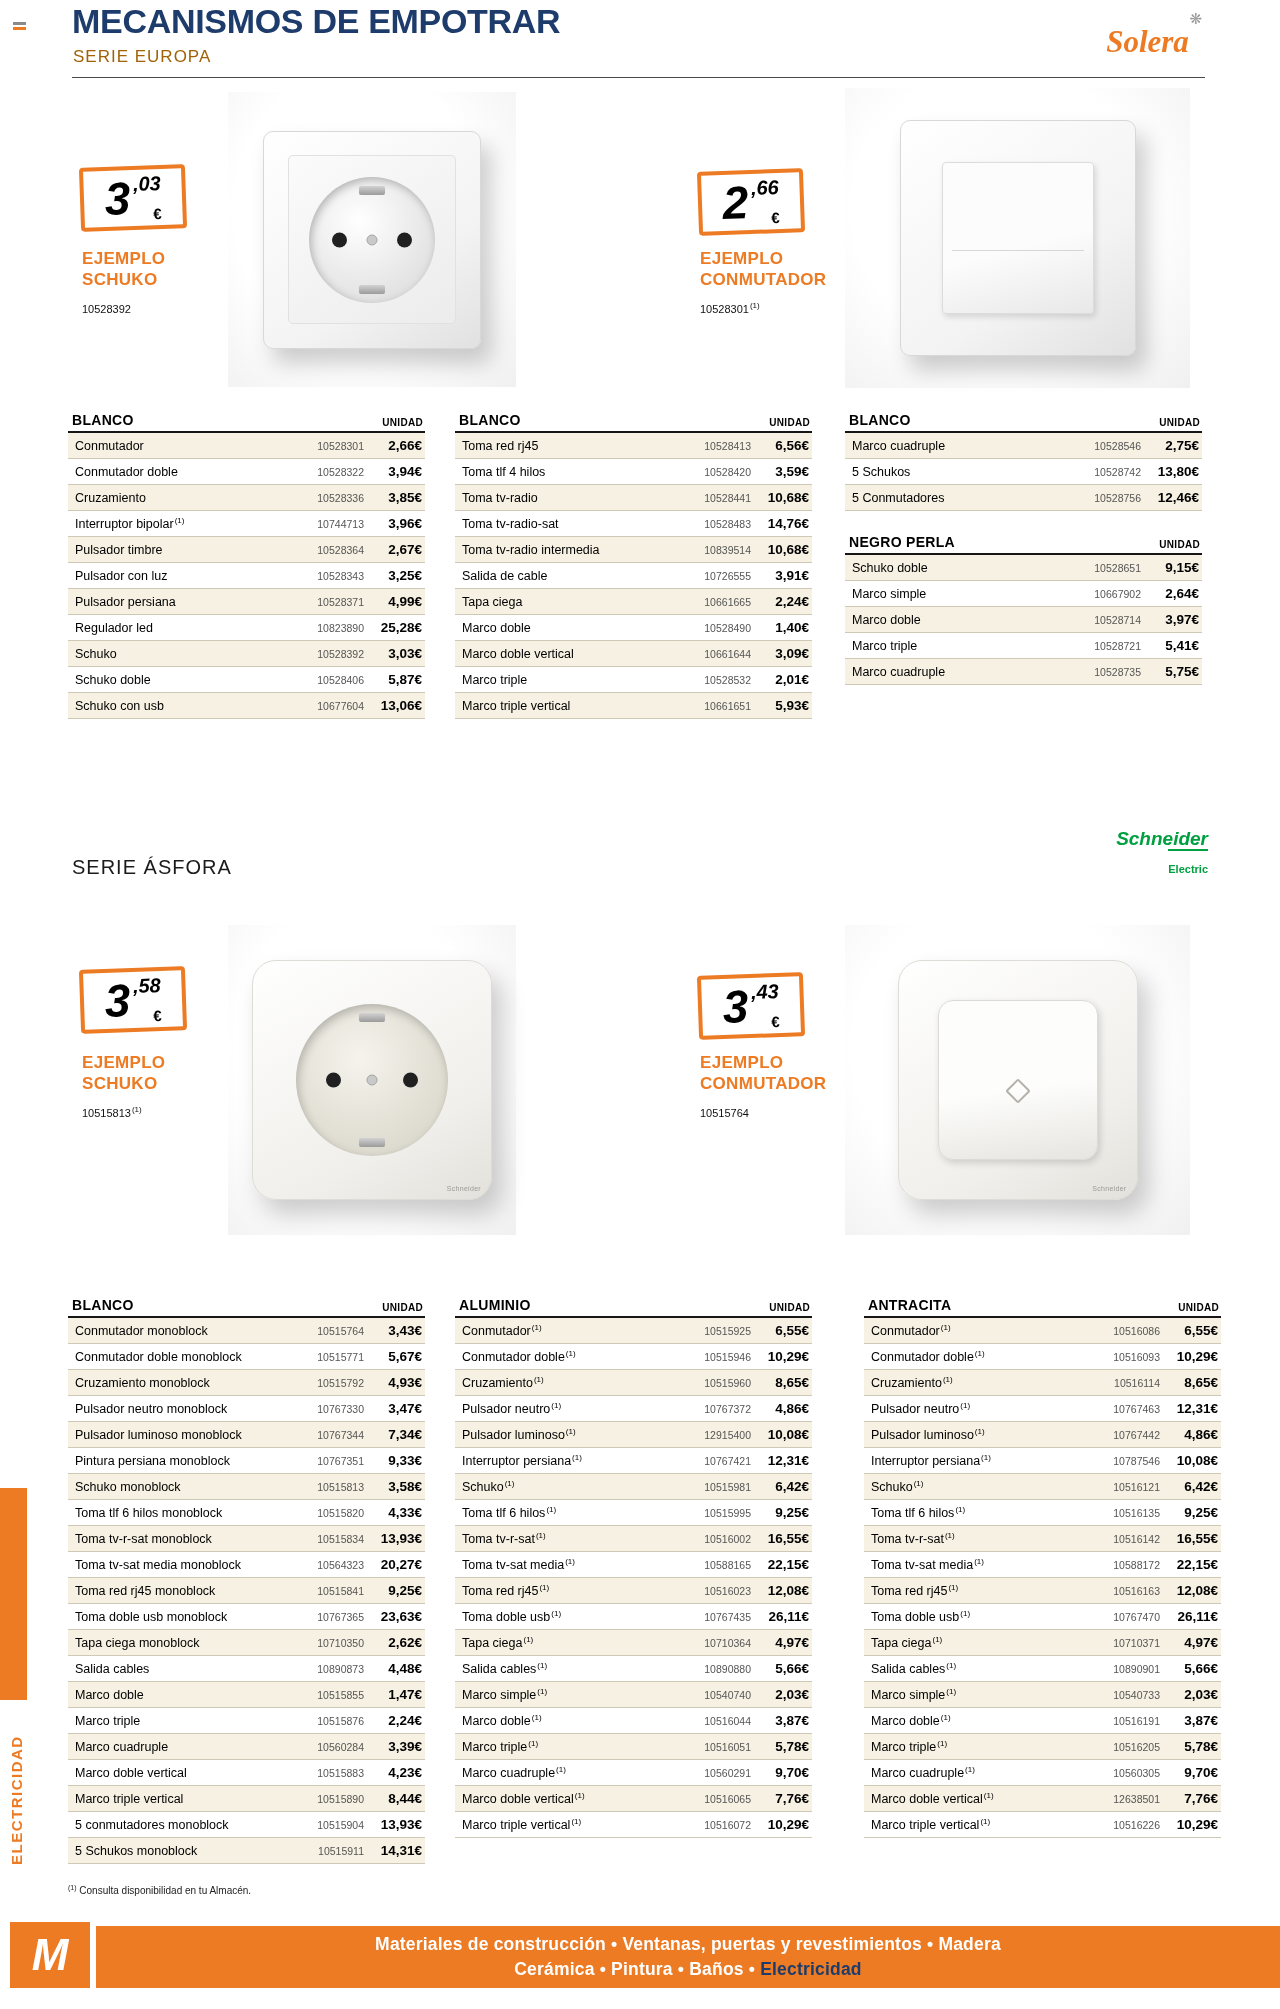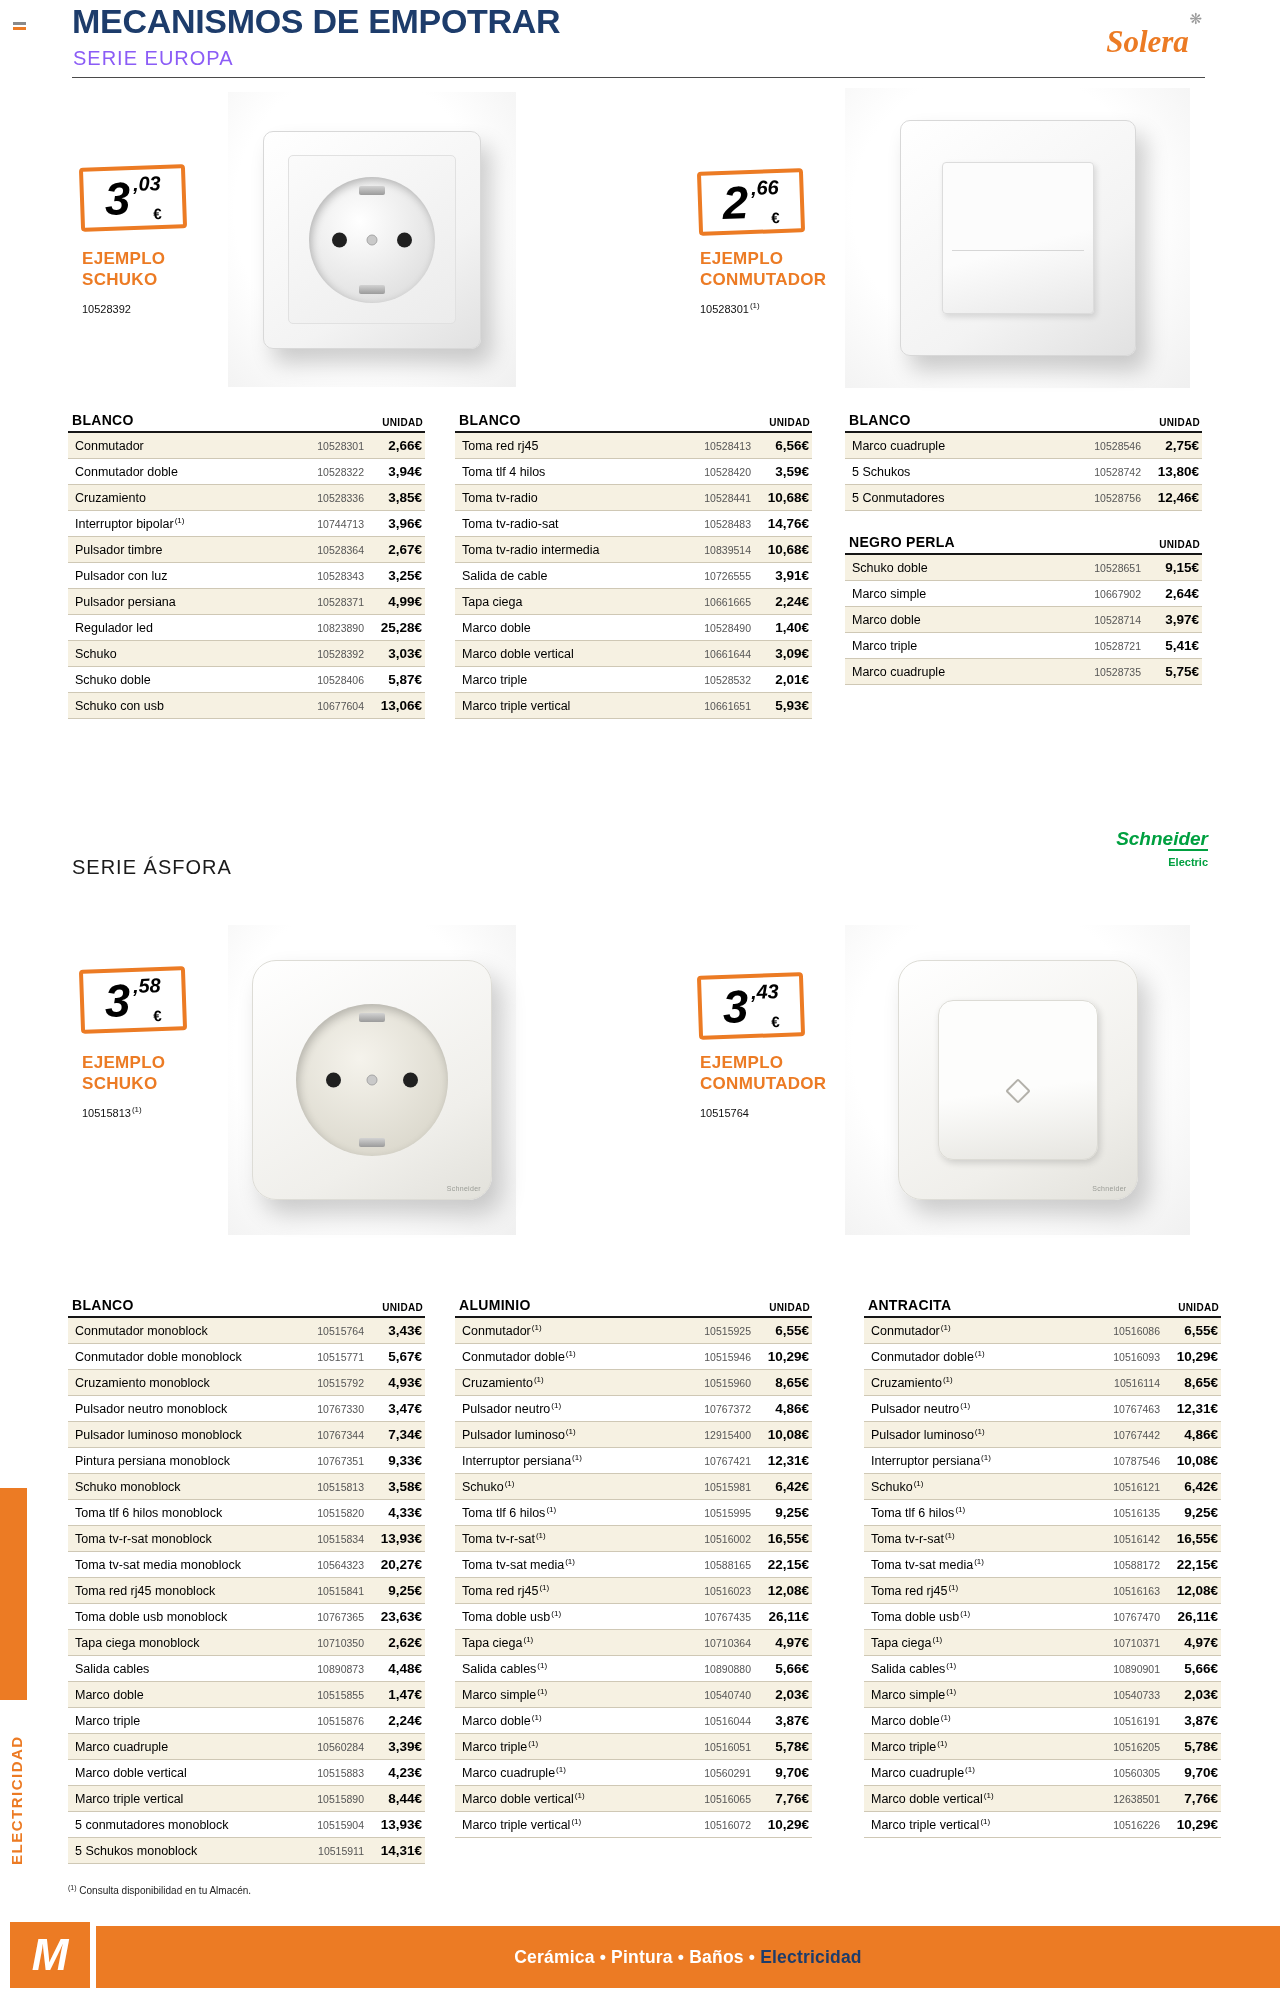--- a/index.html
+++ b/index.html
@@ -8,21 +8,21 @@
   #canvas { position:relative; width:1280px; height:2009px; background:#fff; overflow:hidden; }
 
   
   .menu-icon { position:absolute; left:13px; top:22px; width:13px; height:11px; }
   .menu-icon i { display:block; height:3px; margin-bottom:2px; }
   .menu-icon i:nth-child(1){ background:#8a8a8a; }
   .menu-icon i:nth-child(2){ background:#ec7b24; }
 
   .page-title { position:absolute; left:72px; top:2px; font-size:34px; font-weight:800;
                 color:#1d3c6b; letter-spacing:-0.3px; }
-  .subtitle   { position:absolute; left:73px; top:47px; font-size:20px; color:#8b5cf6; letter-spacing:1px; }
+  .subtitle   { position:absolute; left:73px; top:47px; font-size:17px; color:#a16207; letter-spacing:1px; }
   .header-rule{ position:absolute; left:72px; top:77px; width:1133px; height:1px; background:#4a4a4a; }
 
   .solera { position:absolute; left:1085px; top:12px; width:125px; text-align:center; }
   .solera .sun { display:block; text-align:right; color:#9a9a9a; font-size:15px; line-height:14px; padding-right:8px; }
   .solera .txt { font-family:"Liberation Serif", serif; font-style:italic; font-weight:bold;
                  font-size:31px; color:#ec7b24; line-height:32px; }
 
   
   .price-tag { position:absolute; width:106px; height:64px; border:4px solid #ec7b24; border-radius:4px;
                background:#fff; transform:rotate(-2deg); display:flex; align-items:center; justify-content:center; }
@@ -81,21 +81,21 @@
   .tbl-row { display:flex; align-items:center; height:26px; border-bottom:1px solid #cfc8b5; padding:0 3px 0 7px; }
   .tbl-row.odd { background:#f6f1e2; }
   .p-name  { flex:1; font-size:12.5px; white-space:nowrap; overflow:hidden; }
   .p-code  { width:62px; text-align:right; color:#555; font-size:10.5px; flex-shrink:0; }
   .p-price { width:58px; text-align:right; font-weight:bold; font-size:13.5px; flex-shrink:0; }
 
   
   .asfora-heading { position:absolute; left:72px; top:856px; font-size:20px; color:#1a1a1a; letter-spacing:1px; }
   .schneider { position:absolute; left:1090px; top:828px; width:118px; text-align:right; }
   .schneider .s1 { color:#00a040; font-weight:bold; font-style:italic; font-size:19px; line-height:21px; }
-  .schneider .s2 { color:#00a040; font-size:11px; font-weight:bold; border-top:2px solid #00a040; display:inline-block; padding-top:5px; }
+  .schneider .s2 { color:#00a040; font-size:11px; font-weight:bold; border-top:2px solid #00a040; display:inline-block; padding-top:12px; }
 
   
   .footnote { position:absolute; left:68px; top:1884px; font-size:10px; color:#222; }
   .footnote sup { font-size:7px; }
 
   .side-block { position:absolute; left:0; top:1488px; width:27px; height:212px; background:#ec7b24; }
   .side-label { position:absolute; left:1px; top:1700px; width:30px; height:200px;
                 display:flex; align-items:center; justify-content:center;
                 writing-mode:vertical-rl; transform:rotate(180deg);
                 color:#ec7b24; font-weight:bold; font-size:15px; letter-spacing:1.5px; }
@@ -725,18 +725,19 @@
     <sup>(1)</sup><span> Consulta disponibilidad en tu Almacén.</span>
   </div>
 
   <div class="side-block"></div>
   <div class="side-label">ELECTRICIDAD</div>
 
   <div class="m-logo">
     <span>M</span>
   </div>
   <div class="footer-bar">
+    <div class="footer-line">Materiales de construcción  •  Ventanas, puertas y revestimientos  •  Madera</div>
     <div class="footer-line">
       <span>Cerámica  •  Pintura  •  Baños  •  </span><span class="hl">Electricidad</span>
     </div>
   </div>
 
 </div>
 
 </body></html>

